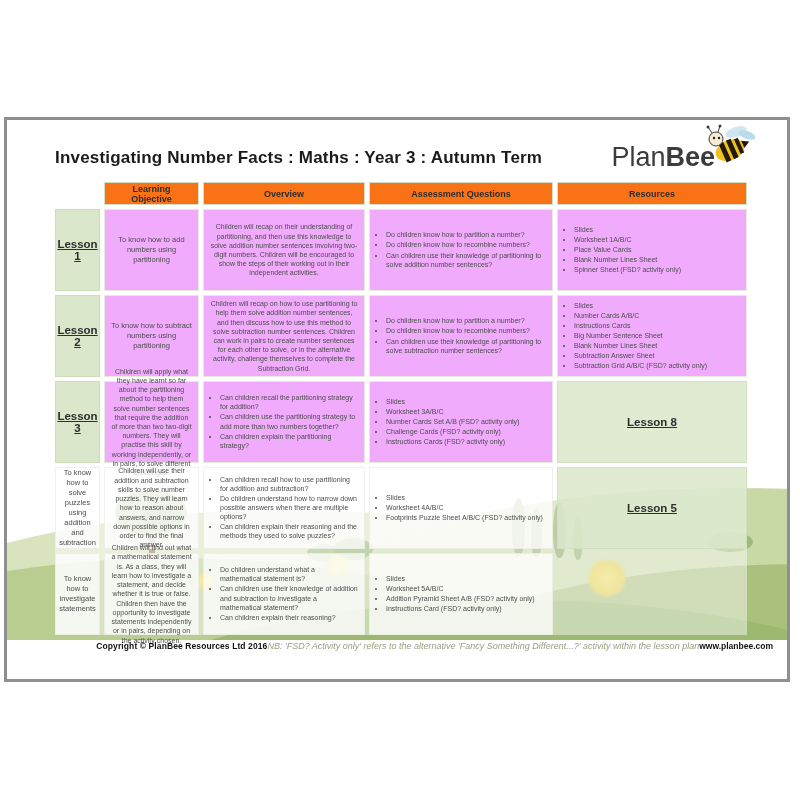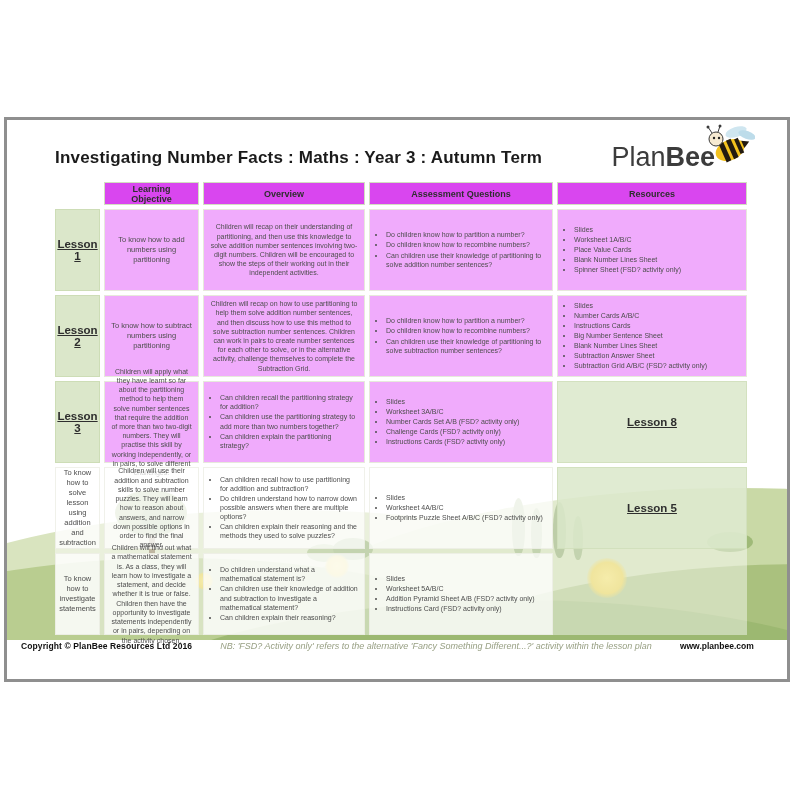--- a/index.html
+++ b/index.html
@@ -53,34 +53,34 @@
     grid-auto-rows:82px; grid-template-rows:23px;
     gap:4px;
     background:rgba(255,255,255,0.45);
   }
   .cell {
     background:#f0abfc; border:1px solid #e7e9dc;
     display:flex; flex-direction:column; align-items:center; justify-content:center;
     padding:3px 6px; color:#4d4d4d; text-align:center;
   }
   .cell.corner { background:transparent; border:none; }
-  .cell.head { background:#d946ef; border-color:#d2dfc0; font-weight:bold; font-size:9px; color:#2e2e2e; }
+  .cell.head { background:#f97316; border-color:#d2dfc0; font-weight:bold; font-size:9px; color:#2e2e2e; }
   .cell.lesson { background:#dbe7ca; border-color:#cdddb6; font-weight:bold; font-size:11.5px; color:#2e2e2e;text-decoration:underline; }
   .cell.objective { font-size:7.5px; line-height:1.35; }
   .cell.overview  { font-size:7px;   line-height:1.32; }
   .cell.list { align-items:flex-start; text-align:left; font-size:7px; line-height:1.3; }
   .cell.list ul { margin-left:10px; }
   .cell.list li { margin-bottom:1px; }
   .row-translucent .cell, .cell.t { background:rgba(255,255,255,0.75); border-color:rgba(230,232,220,0.6); }
   .cell.lesson.t { background:rgba(219,231,202,0.85); border-color:rgba(205,221,182,0.7); }
 
   
   .foot {
     position:absolute; left:14px; right:14px; top:521px;
-    display:flex; justify-content:flex-start; align-items:baseline;gap:28px;
+    display:flex; justify-content:flex-end; align-items:baseline;
   }
   .foot .copy { font-size:8.5px; font-weight:bold; color:#111; letter-spacing:0.1px; }
   .foot .note { font-size:9px; font-style:italic; color:#98a084; }
   .foot .site { font-size:8.5px; font-weight:bold; color:#111; }
 </style>
 </head>
 <body>
 
 <div class="page">
   <div class="page-inner">
@@ -194,21 +194,21 @@
           <ul>
             <li>Slides</li>
             <li>Worksheet 3A/B/C</li>
             <li>Number Cards Set A/B (FSD? activity only)</li>
             <li>Challenge Cards (FSD? activity only)</li>
             <li>Instructions Cards (FSD? activity only)</li>
           </ul>
         </div>
 
   <div class="cell lesson t">Lesson 8</div>
-  <div class="cell objective t">To know how to solve lesson using addition and subtraction</div>
+  <div class="cell objective t">To know how to solve puzzles using addition and subtraction</div>
   <div class="cell overview t">Children will use their addition and subtraction skills to solve number puzzles. They will learn how to reason about answers, and narrow down possible options in order to find the final answer.</div>
   <div class="cell list t">
           <ul>
             <li>Can children recall how to use partitioning for addition and subtraction?</li>
             <li>Do children understand how to narrow down possible answers when there are multiple options?</li>
             <li>Can children explain their reasoning and the methods they used to solve puzzles?</li>
           </ul>
         </div>
   <div class="cell list t">
           <ul>

